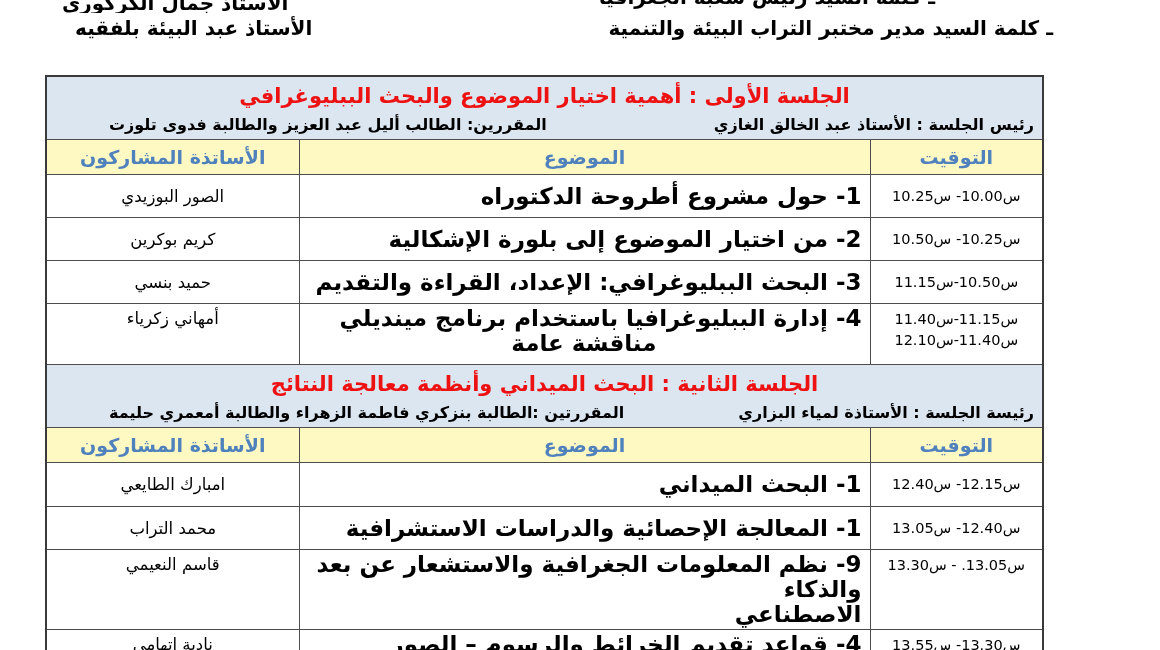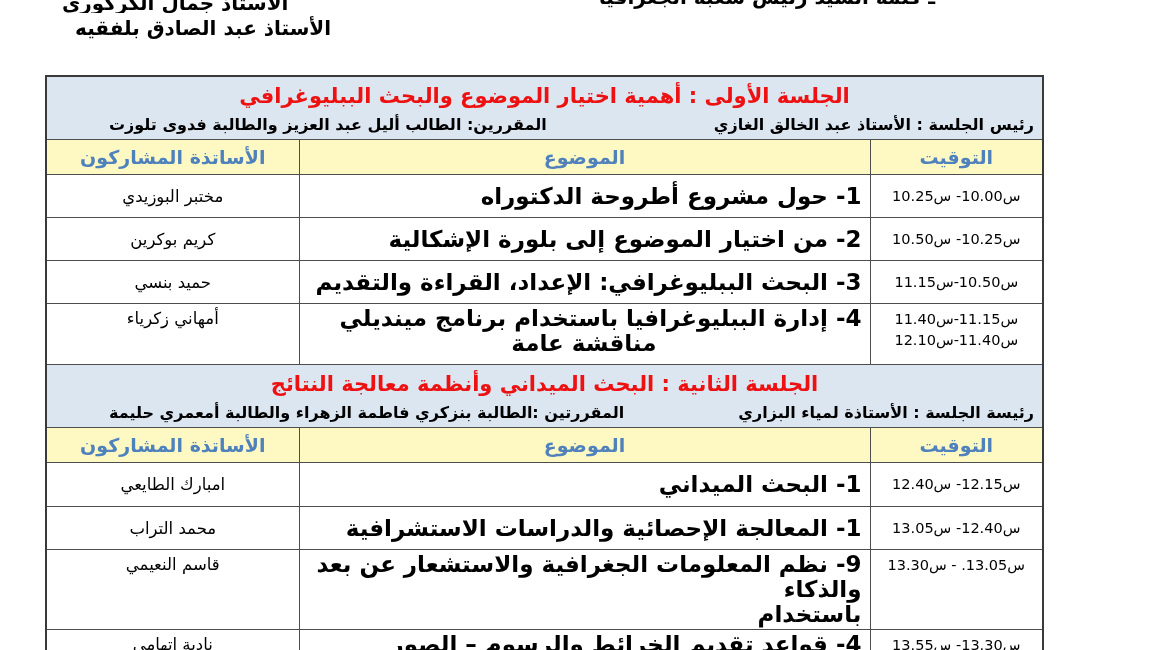--- a/index.html
+++ b/index.html
@@ -49,21 +49,22 @@
 <body>
 
 <div id="page">
 
   <div id="clip-line">
     <div class="frag-right">ـ كلمة السيد رئيس شعبة الجغرافيا</div>
     <div class="frag-left">الأستاذ جمال الكركوري</div>
   </div>
 
   <div id="intro-line">
-    <span class="left-part">الأستاذ عبد الصادق بلفقيه</span>
+    <span class="right-part">ـ كلمة السيد مدير مختبر التراب البيئة والتنمية</span>
+    <span class="left-part">الأستاذ عبد البيئة بلفقيه</span>
   </div>
 
   <div id="program">
     <table>
       <colgroup>
           <col style="width:173px">
           <col style="width:571px">
           <col style="width:253px">
         </colgroup>
 
@@ -85,21 +86,21 @@
 
       <tr style="height:43px">
         <td class="time-cell">
           <div class="time-line">10.25س -10.00س</div>
 
         </td>
         <td class="topic-cell">
           <div class="topic-line">1- حول مشروع أطروحة الدكتوراه</div>
 
         </td>
-        <td class="prof-cell">مختبر البوزيدي</td>
+        <td class="prof-cell">الصور البوزيدي</td>
       </tr>
 
       <tr style="height:43px">
         <td class="time-cell">
           <div class="time-line">10.50س -10.25س</div>
 
         </td>
         <td class="topic-cell">
           <div class="topic-line">2- من اختيار الموضوع إلى بلورة الإشكالية</div>
 
@@ -171,21 +172,21 @@
         <td class="prof-cell">محمد التراب</td>
       </tr>
 
       <tr class="tall" style="height:58px">
         <td class="time-cell">
           <div class="time-line">13.30س - .13.05س</div>
 
         </td>
         <td class="topic-cell">
           <div class="topic-line">9- نظم المعلومات الجغرافية والاستشعار عن بعد والذكاء</div>
-          <div class="topic-line">باستخدام</div>
+          <div class="topic-line">الاصطناعي</div>
 
         </td>
         <td class="prof-cell">قاسم النعيمي</td>
       </tr>
 
       <tr class="tall" style="height:80px">
         <td class="time-cell">
           <div class="time-line">13.55س -13.30س</div>
           <div class="time-line">14.25س -13.55س</div>
         </td>

